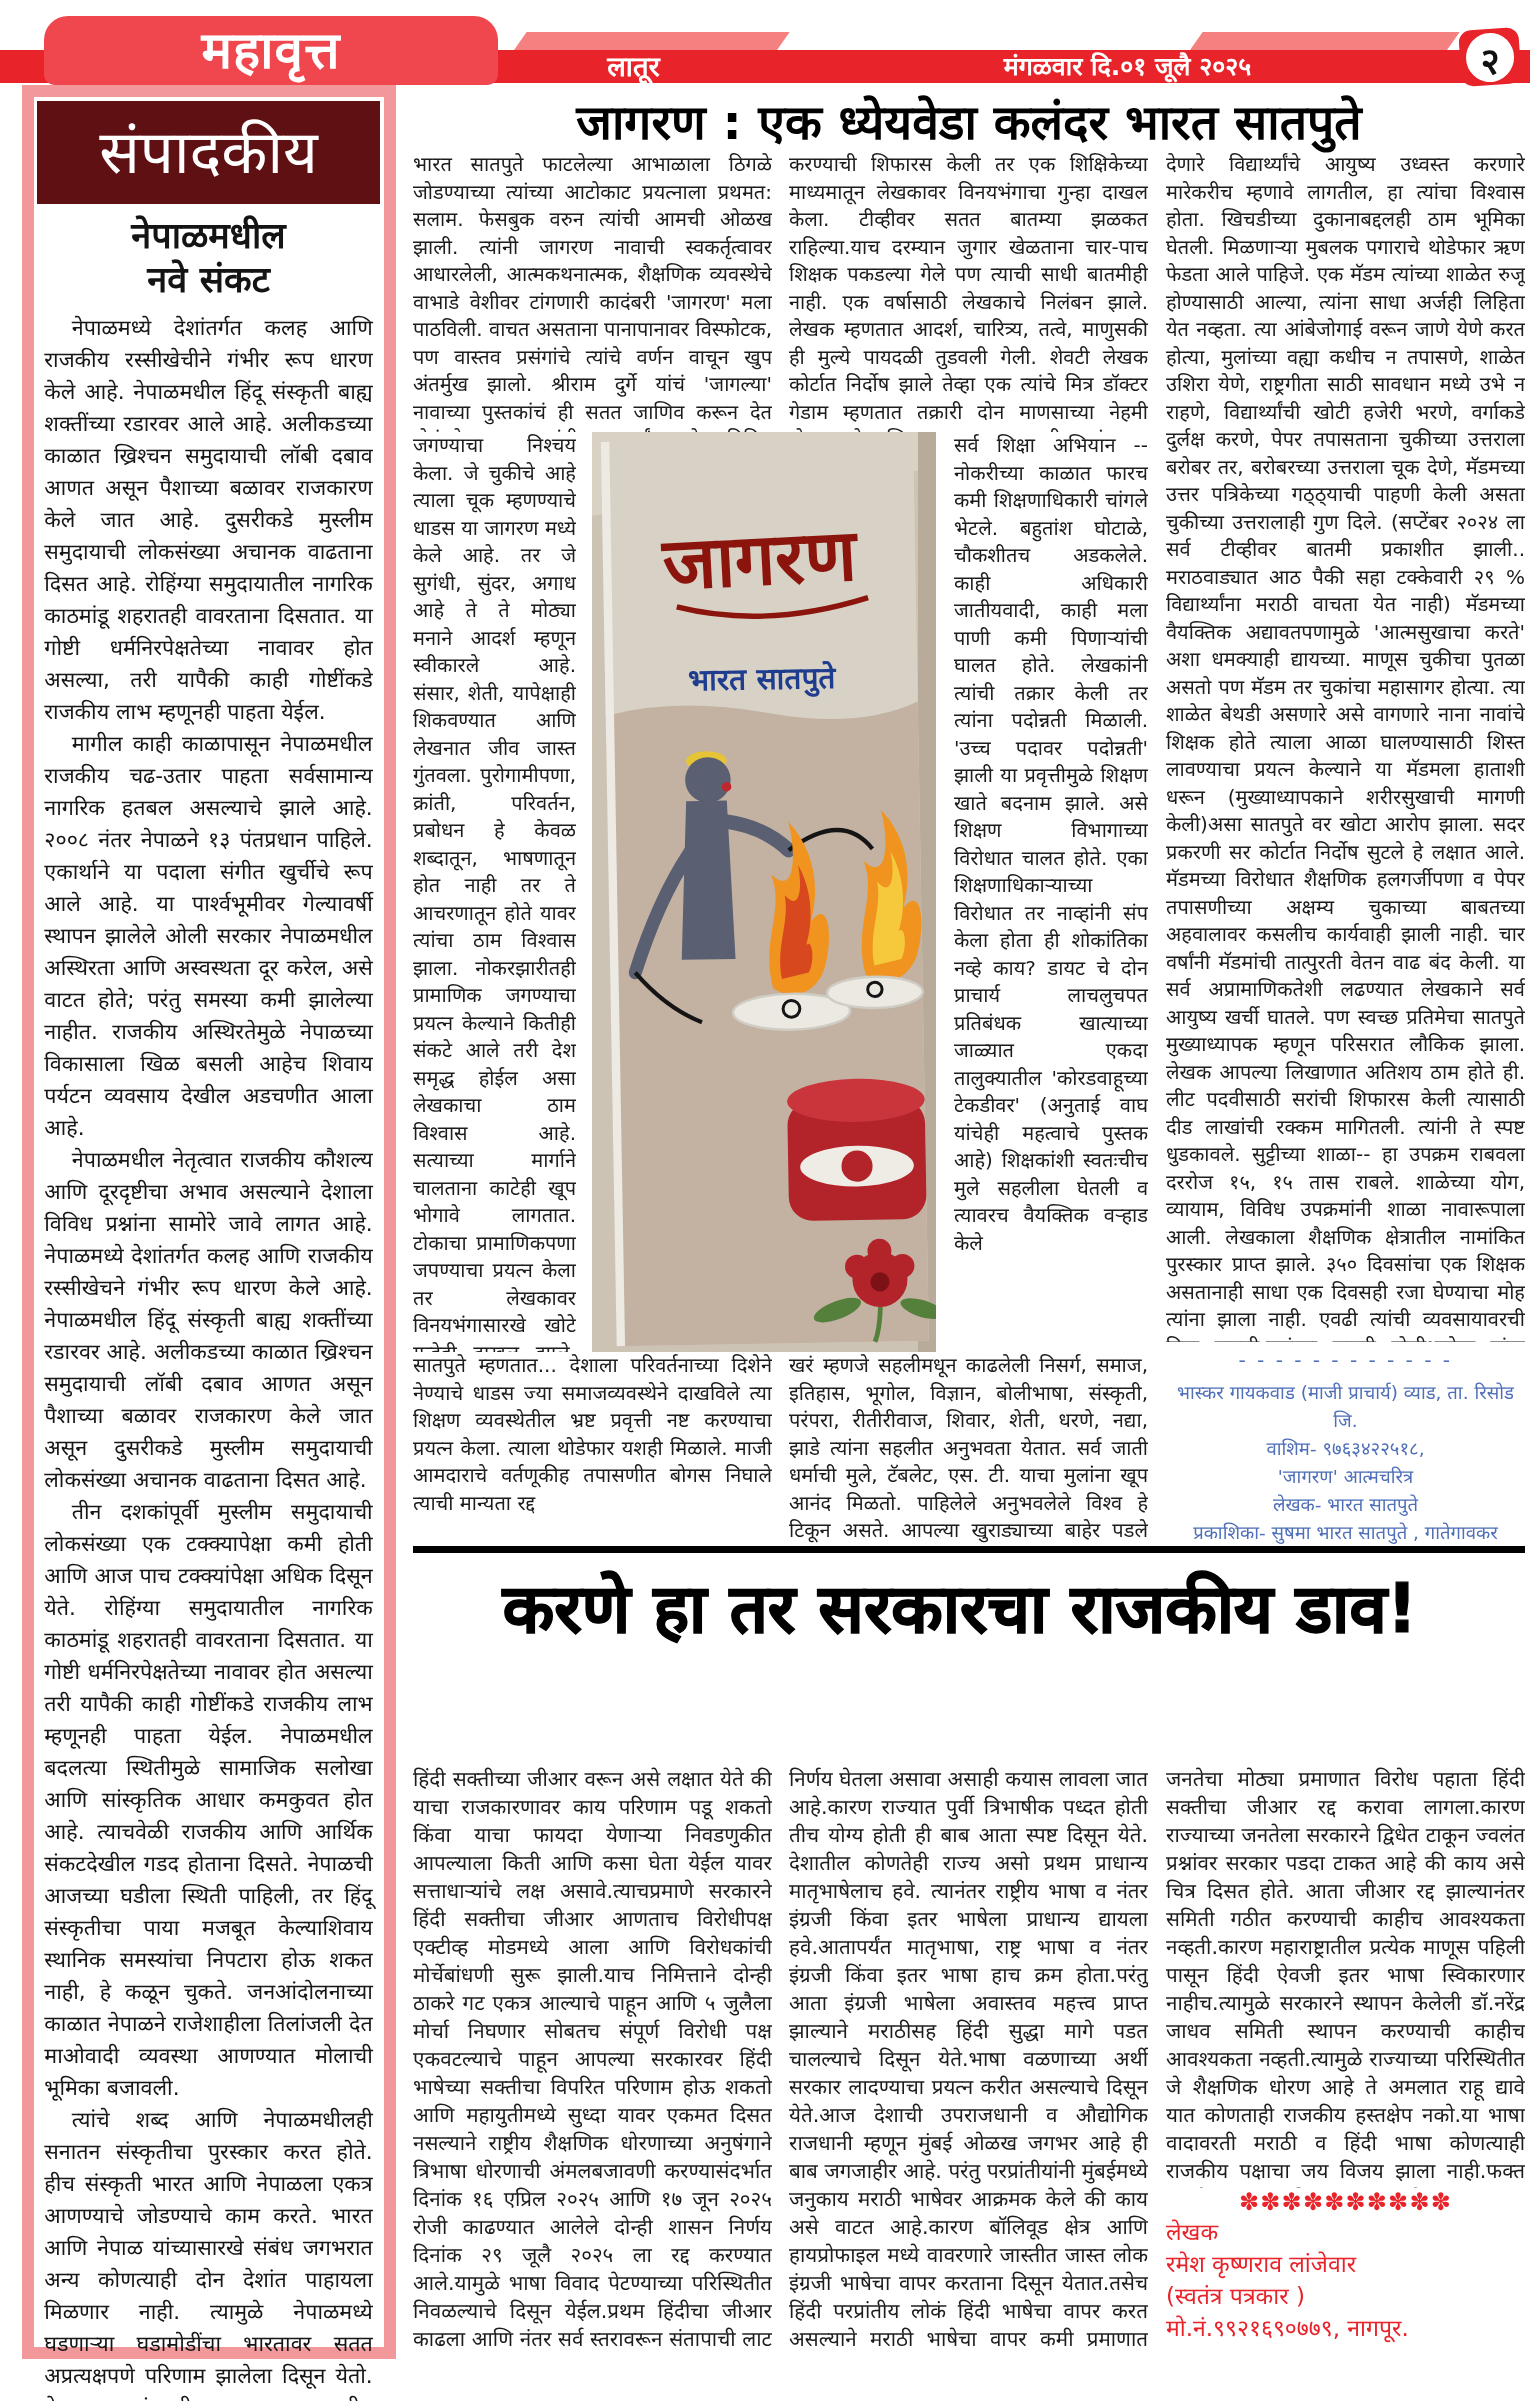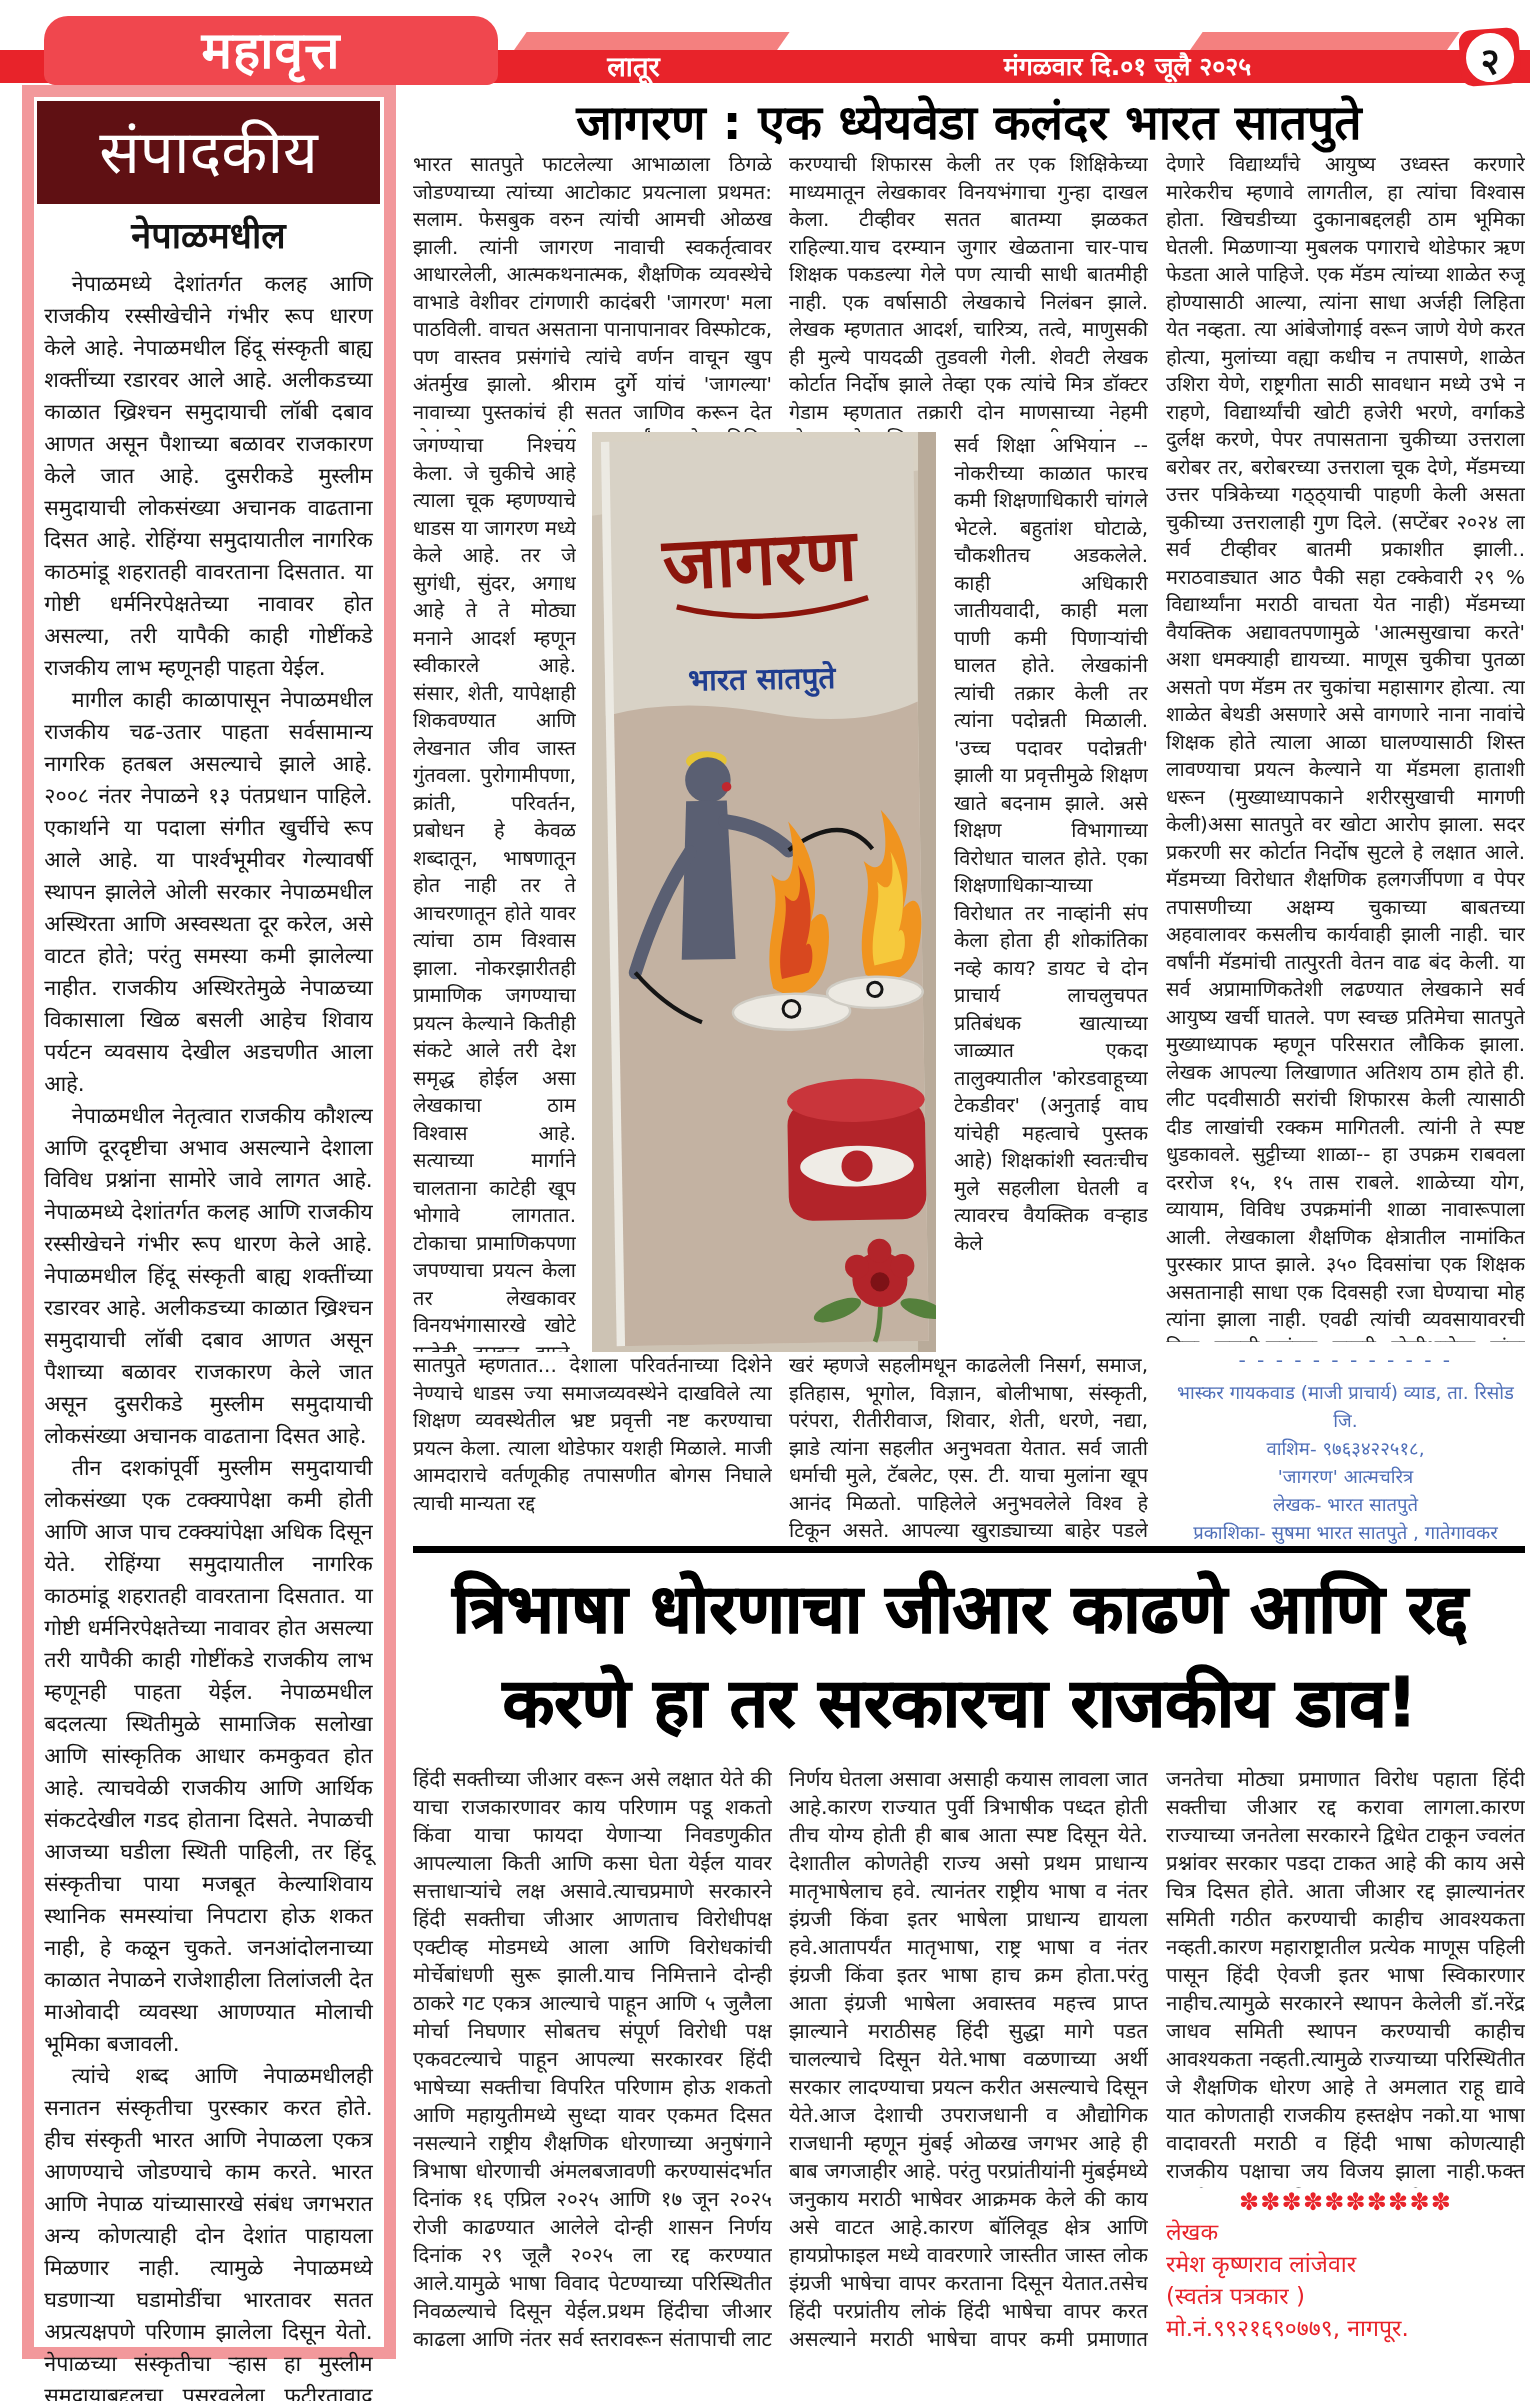--- a/index.html
+++ b/index.html
@@ -69,20 +69,21 @@
   <div class="mh-date">मंगळवार दि.०१ जूलै २०२५</div>
   <div class="mh-badge">
     <div class="mh-badge-oval"></div>
     <div class="mh-badge-num">२</div>
   </div>
 
   <div class="ed-box">
     <div class="ed-head">संपादकीय</div>
     <div class="ed-hl">
       <div>नेपाळमधील</div>
+      <div>नवे संकट</div>
     </div>
     <div class="ed-body">
       <p>नेपाळमध्ये देशांतर्गत कलह आणि राजकीय रस्सीखेचीने गंभीर रूप धारण केले आहे. नेपाळमधील हिंदू संस्कृती बाह्य शक्तींच्या रडारवर आले आहे. अलीकडच्या काळात ख्रिश्चन समुदायाची लॉबी दबाव आणत असून पैशाच्या बळावर राजकारण केले जात आहे. दुसरीकडे मुस्लीम समुदायाची लोकसंख्या अचानक वाढताना दिसत आहे. रोहिंग्या समुदायातील नागरिक काठमांडू शहरातही वावरताना दिसतात. या गोष्टी धर्मनिरपेक्षतेच्या नावावर होत असल्या, तरी यापैकी काही गोष्टींकडे राजकीय लाभ म्हणूनही पाहता येईल.</p>
       <p>मागील काही काळापासून नेपाळमधील राजकीय चढ-उतार पाहता सर्वसामान्य नागरिक हतबल असल्याचे झाले आहे. २००८ नंतर नेपाळने १३ पंतप्रधान पाहिले. एकार्थाने या पदाला संगीत खुर्चीचे रूप आले आहे. या पार्श्वभूमीवर गेल्यावर्षी स्थापन झालेले ओली सरकार नेपाळमधील अस्थिरता आणि अस्वस्थता दूर करेल, असे वाटत होते; परंतु समस्या कमी झालेल्या नाहीत. राजकीय अस्थिरतेमुळे नेपाळच्या विकासाला खिळ बसली आहेच शिवाय पर्यटन व्यवसाय देखील अडचणीत आला आहे.</p>
       <p>नेपाळमधील नेतृत्वात राजकीय कौशल्य आणि दूरदृष्टीचा अभाव असल्याने देशाला विविध प्रश्नांना सामोरे जावे लागत आहे. नेपाळमध्ये देशांतर्गत कलह आणि राजकीय रस्सीखेचने गंभीर रूप धारण केले आहे. नेपाळमधील हिंदू संस्कृती बाह्य शक्तींच्या रडारवर आहे. अलीकडच्या काळात ख्रिश्चन समुदायाची लॉबी दबाव आणत असून पैशाच्या बळावर राजकारण केले जात असून दुसरीकडे मुस्लीम समुदायाची लोकसंख्या अचानक वाढताना दिसत आहे.</p>
       <p>तीन दशकांपूर्वी मुस्लीम समुदायाची लोकसंख्या एक टक्क्यापेक्षा कमी होती आणि आज पाच टक्क्यांपेक्षा अधिक दिसून येते. रोहिंग्या समुदायातील नागरिक काठमांडू शहरातही वावरताना दिसतात. या गोष्टी धर्मनिरपेक्षतेच्या नावावर होत असल्या तरी यापैकी काही गोष्टींकडे राजकीय लाभ म्हणूनही पाहता येईल. नेपाळमधील बदलत्या स्थितीमुळे सामाजिक सलोखा आणि सांस्कृतिक आधार कमकुवत होत आहे. त्याचवेळी राजकीय आणि आर्थिक संकटदेखील गडद होताना दिसते. नेपाळची आजच्या घडीला स्थिती पाहिली, तर हिंदू संस्कृतीचा पाया मजबूत केल्याशिवाय स्थानिक समस्यांचा निपटारा होऊ शकत नाही, हे कळून चुकते. जनआंदोलनाच्या काळात नेपाळने राजेशाहीला तिलांजली देत माओवादी व्यवस्था आणण्यात मोलाची भूमिका बजावली.</p>
       <p>त्यांचे शब्द आणि नेपाळमधीलही सनातन संस्कृतीचा पुरस्कार करत होते. हीच संस्कृती भारत आणि नेपाळला एकत्र आणण्याचे जोडण्याचे काम करते. भारत आणि नेपाळ यांच्यासारखे संबंध जगभरात अन्य कोणत्याही दोन देशांत पाहायला मिळणार नाही. त्यामुळे नेपाळमध्ये घडणाऱ्या घडामोडींचा भारतावर सतत अप्रत्यक्षपणे परिणाम झालेला दिसून येतो. नेपाळच्या संस्कृतीचा ऱ्हास हा मुस्लीम समुदायाबद्दलचा पसरवलेला फुटीरतावाद आणि ख्रिश्चन समुदायाच्या वाढत्या प्रसारामुळे होत आहे. नेपाळमध्ये ख्रिश्चन समुदायाचा दबदबा काही दशकांपासून वाढत असून त्याची उल्लेखनीय वाढ झाली आहे.</p>
 
     </div>
   </div>
@@ -162,21 +163,20 @@
         <ellipse cx="398" cy="1470" rx="42" ry="15" fill="#55803c" transform="rotate(-20 398 1470)"></ellipse>
         <ellipse cx="540" cy="1470" rx="38" ry="14" fill="#55803c" transform="rotate(18 540 1470)"></ellipse>
         <path d="M470 1466 Q468 1505 460 1524" stroke="#55803c" stroke-width="8" fill="none"></path>
       </g>
     </svg>
   </div>
 
   <div class="rule"></div>
 
   <div class="a2-hl">
-    <div>त्रिभाषा धोरणाचा जीआर काढणे आणि रद्द</div>
     <div>करणे हा तर सरकारचा राजकीय डाव!</div>
   </div>
 
   <div class="col2x" style="left:413px;">
     <p style="margin:0;">हिंदी सक्तीच्या जीआर वरून असे लक्षात येते की याचा राजकारणावर काय परिणाम पडू शकतो किंवा याचा फायदा येणाऱ्या निवडणुकीत आपल्याला किती आणि कसा घेता येईल यावर सत्ताधाऱ्यांचे लक्ष असावे.त्याचप्रमाणे सरकारने हिंदी सक्तीचा जीआर आणताच विरोधीपक्ष एक्टीव्ह मोडमध्ये आला आणि विरोधकांची मोर्चेबांधणी सुरू झाली.याच निमित्ताने दोन्ही ठाकरे गट एकत्र आल्याचे पाहून आणि ५ जुलैला मोर्चा निघणार सोबतच संपूर्ण विरोधी पक्ष एकवटल्याचे पाहून आपल्या सरकारवर हिंदी भाषेच्या सक्तीचा विपरित परिणाम होऊ शकतो आणि महायुतीमध्ये सुध्दा यावर एकमत दिसत नसल्याने राष्ट्रीय शैक्षणिक धोरणाच्या अनुषंगाने त्रिभाषा धोरणाची अंमलबजावणी करण्यासंदर्भात दिनांक १६ एप्रिल २०२५ आणि १७ जून २०२५ रोजी काढण्यात आलेले दोन्ही शासन निर्णय दिनांक २९ जूलै २०२५ ला रद्द करण्यात आले.यामुळे भाषा विवाद पेटण्याच्या परिस्थितीत निवळल्याचे दिसून येईल.प्रथम हिंदीचा जीआर काढला आणि नंतर सर्व स्तरावरून संतापाची लाट उसळल्याचे पाहून सरकारला जीआर रद्द करण्याचा निर्णय घ्यावा लागला.राज्यात गेल्या आठवड्याभरापासून हिंदी व मराठी भाषेच्या वादावरून राजकारण चांगलेच तापू लागले व हिंदी सक्तीचा जीआर सरकारला रद्द करावा लागला.परंतु यात सरकारकडुन राजकारण झाल्याचे अवश्य दिसून येईल.कारण राज्य सरकारने कोणाच्या तरी दबावाखाली हिंदी भाषेच्या सक्तीचा</p>
   </div>
   <div class="col2x" style="left:789px;">
     <p style="margin:0;">निर्णय घेतला असावा असाही कयास लावला जात आहे.कारण राज्यात पुर्वी त्रिभाषीक पध्दत होती तीच योग्य होती ही बाब आता स्पष्ट दिसून येते. देशातील कोणतेही राज्य असो प्रथम प्राधान्य मातृभाषेलाच हवे. त्यानंतर राष्ट्रीय भाषा व नंतर इंग्रजी किंवा इतर भाषेला प्राधान्य द्यायला हवे.आतापर्यंत मातृभाषा, राष्ट्र भाषा व नंतर इंग्रजी किंवा इतर भाषा हाच क्रम होता.परंतु आता इंग्रजी भाषेला अवास्तव महत्त्व प्राप्त झाल्याने मराठीसह हिंदी सुद्धा मागे पडत चालल्याचे दिसून येते.भाषा वळणाच्या अर्थी सरकार लादण्याचा प्रयत्न करीत असल्याचे दिसून येते.आज देशाची उपराजधानी व औद्योगिक राजधानी म्हणून मुंबई ओळख जगभर आहे ही बाब जगजाहीर आहे. परंतु परप्रांतीयांनी मुंबईमध्ये जनुकाय मराठी भाषेवर आक्रमक केले की काय असे वाटत आहे.कारण बॉलिवूड क्षेत्र आणि हायप्रोफाइल मध्ये वावरणारे जास्तीत जास्त लोक इंग्रजी भाषेचा वापर करताना दिसून येतात.तसेच हिंदी परप्रांतीय लोकं हिंदी भाषेचा वापर करत असल्याने मराठी भाषेचा वापर कमी प्रमाणात होताना दिसून येतो.यामुळे मराठी भाषेला खिळ पोचली आहे.भविष्यात मराठी माणसांवर मोठ्या प्रमाणात अन्याय होण्याची शक्यता नाकारता येत नाही.परंतु महाराष्ट्राच्या जनतेने मोठा जनमताचा विरोध दर्शविल्याने हिंदी सक्तीचा जीआर रद्द करण्याची वेळ सरकारवर आली व मराठी भाषिकांचा विजय झाला असे दिसत होते.</p>
   </div>
   <div class="col2x" style="left:1166px;">

